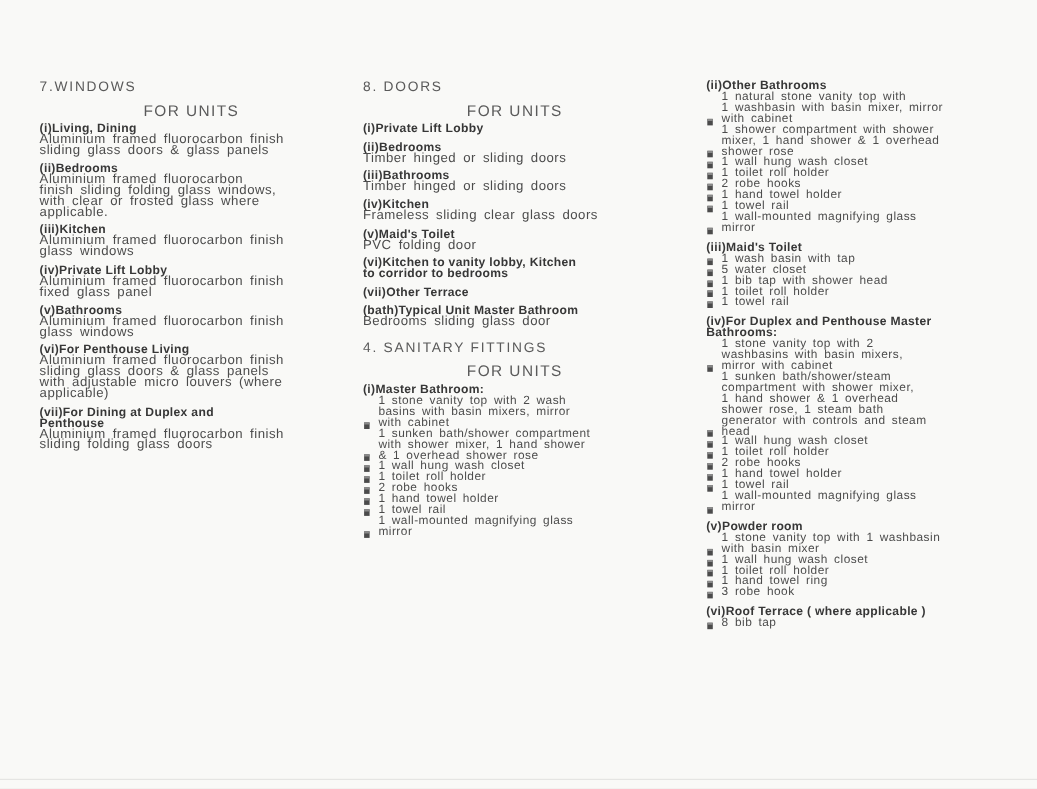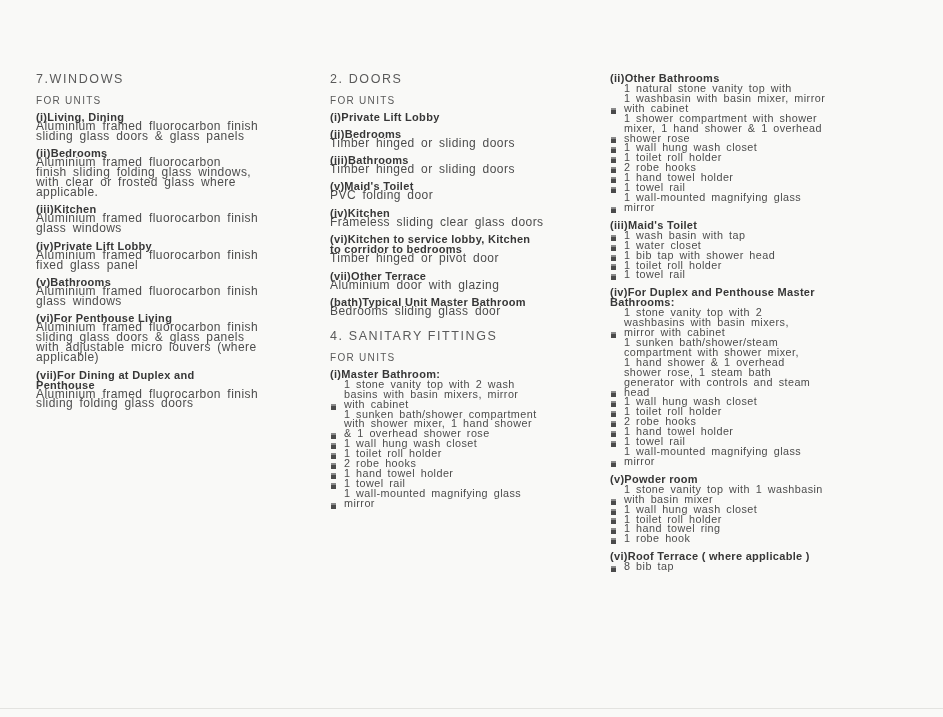--- a/index.html
+++ b/index.html
@@ -11,29 +11,29 @@
     color:#4a4a4a;
     overflow:hidden;
   }
   .page::after{
     content:"";position:absolute;left:0;right:0;bottom:8px;
     border-bottom:1px solid #e3e3e0;
   }
   .col{position:absolute;top:73px;}
   #col1{left:36px;width:276px;}
   #col2{left:330px;width:276px;}
-  #col3{left:610px;width:293px;}
+  #col3{left:642px;width:293px;}
 
   .sec-title{
     font-size:12.5px;font-weight:normal;color:#5a5a5a;
     letter-spacing:1.6px;margin:0 0 10px 0;line-height:12px;
   }
   .sec-sub{
-    font-size:10px;color:#5a5a5a;letter-spacing:1.3px;
-    margin:0 0 6px 0;line-height:11px;
+    font-size:14px;color:#5a5a5a;letter-spacing:1.3px;
+    margin:0 0 6px 0;line-height:11px;text-align:center;
   }
   .sec-gap{margin-top:13px;}
 
   .item{margin-bottom:6.5px;}
   .heading{
     font-weight:bold;color:#373737;font-size:11px;line-height:10px;
     letter-spacing:.3px;margin:0;white-space:pre-line;
   }
   .body{
     font-size:12px;line-height:9.9px;margin:0;color:#4c4c4c;
@@ -97,50 +97,48 @@
     </div>
     <div class="item">
       <p class="heading">(vii)For Dining at Duplex and
 Penthouse</p>
       <p class="body">Aluminium framed fluorocarbon finish
 sliding folding glass doors</p>
     </div>
   </div>
 
   <div class="col" id="col2">
-    <h2 class="sec-title">2. DOORS</h2>
+    <h2 class="sec-title">8. DOORS</h2>
     <div class="sec-sub">FOR UNITS</div>
 
     <div class="item">
       <p class="heading">(i)Private Lift Lobby</p>
     </div>
     <div class="item">
       <p class="heading">(ii)Bedrooms</p>
       <p class="body">Timber hinged or sliding doors</p>
     </div>
     <div class="item">
       <p class="heading">(iii)Bathrooms</p>
       <p class="body">Timber hinged or sliding doors</p>
     </div>
     <div class="item">
+      <p class="heading">(iv)Kitchen</p>
+      <p class="body">Frameless sliding clear glass doors</p>
+    </div>
+    <div class="item">
       <p class="heading">(v)Maid's Toilet</p>
       <p class="body">PVC folding door</p>
     </div>
     <div class="item">
-      <p class="heading">(iv)Kitchen</p>
-      <p class="body">Frameless sliding clear glass doors</p>
-    </div>
-    <div class="item">
-      <p class="heading">(vi)Kitchen to service lobby, Kitchen
+      <p class="heading">(vi)Kitchen to vanity lobby, Kitchen
 to corridor to bedrooms</p>
-      <p class="body">Timber hinged or pivot door</p>
     </div>
     <div class="item">
       <p class="heading">(vii)Other Terrace</p>
-      <p class="body">Aluminium door with glazing</p>
     </div>
     <div class="item">
       <p class="heading">(bath)Typical Unit Master Bathroom</p>
       <p class="body">Bedrooms sliding glass door</p>
     </div>
 
     <h2 class="sec-title sec-gap">4. SANITARY FITTINGS</h2>
     <div class="sec-sub">FOR UNITS</div>
 
     <div class="group">
@@ -234,21 +232,21 @@
 
     <div class="group">
       <p class="heading">(iii)Maid's Toilet</p>
       <ul class="bullets">
         <li>
             <span class="sq"></span>
             <span class="bt">1 wash basin with tap</span>
           </li>
         <li>
             <span class="sq"></span>
-            <span class="bt">1 water closet</span>
+            <span class="bt">5 water closet</span>
           </li>
         <li>
             <span class="sq"></span>
             <span class="bt">1 bib tap with shower head</span>
           </li>
         <li>
             <span class="sq"></span>
             <span class="bt">1 toilet roll holder</span>
           </li>
         <li>
@@ -320,21 +318,21 @@
         <li>
             <span class="sq"></span>
             <span class="bt">1 toilet roll holder</span>
           </li>
         <li>
             <span class="sq"></span>
             <span class="bt">1 hand towel ring</span>
           </li>
         <li>
             <span class="sq"></span>
-            <span class="bt">1 robe hook</span>
+            <span class="bt">3 robe hook</span>
           </li>
       </ul>
     </div>
 
     <div class="group">
       <p class="heading">(vi)Roof Terrace ( where applicable )</p>
       <ul class="bullets">
         <li>
             <span class="sq"></span>
             <span class="bt">8 bib tap</span>

